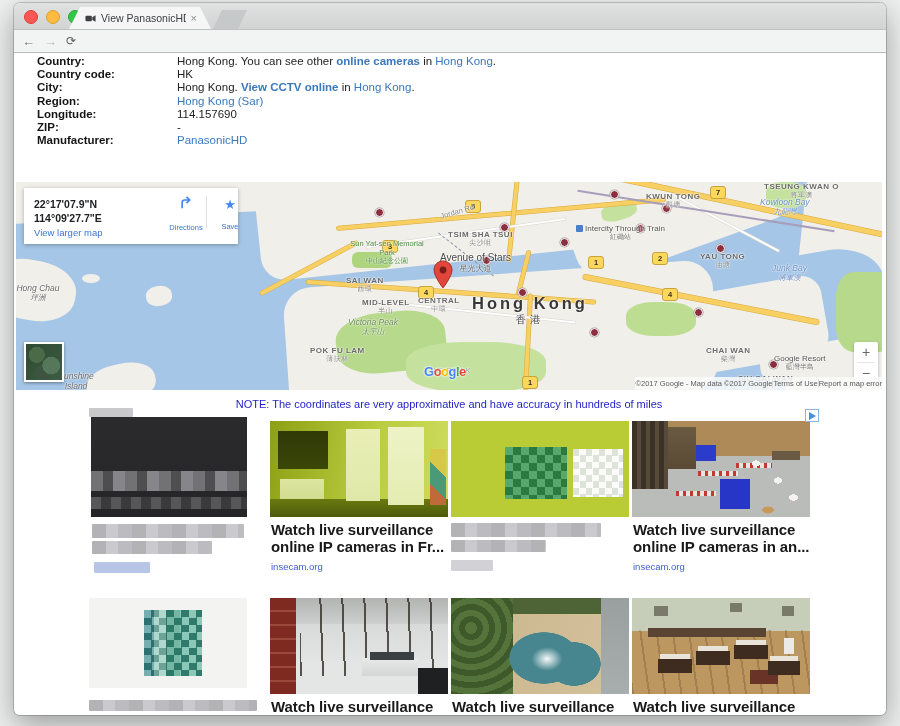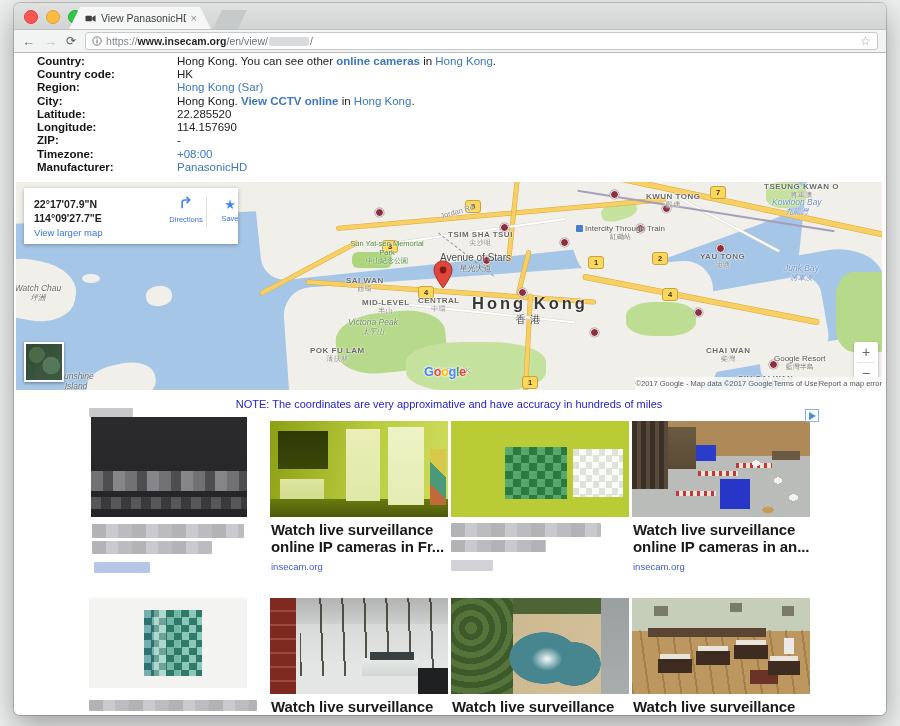--- a/index.html
+++ b/index.html
@@ -43,21 +43,21 @@
   .road{position:absolute;background:#f7cf63;border-radius:2px;box-shadow:0 0 0 0.5px #d9a93c;}
   .wroad{position:absolute;background:#fff;box-shadow:0 0 0 0.5px #d8d6cf;}
   .rail{position:absolute;background:#a79ebb;}
   .ferry{position:absolute;border-top:1px dashed #8a9aa8;}
   .map-label{position:absolute;text-align:center;line-height:1.15;white-space:nowrap;z-index:12;text-shadow:0 0 2px #fff,0 0 2px #fff;}
   .map-label .cn{display:block;}
   .ml-district{font-size:8px;letter-spacing:.5px;color:#6b6b6b;font-weight:bold;}
   .ml-district .cn{font-size:7px;color:#8a8a8a;font-weight:normal;}
   .ml-city{font-size:16.5px;letter-spacing:3px;color:#383838;font-weight:bold;}
   .ml-city .cn{font-size:10.5px;letter-spacing:4px;font-weight:normal;color:#4a4a4a;}
-  .ml-water{font-size:8.5px;color:#6f93c9;font-style:italic;margin-left:12px;}
+  .ml-water{font-size:8.5px;color:#6f93c9;font-style:italic;}
   .ml-water .cn{font-size:7.5px;}
   .ml-park{font-size:7.5px;color:#4c8c3f;white-space:normal;width:74px;}
   .ml-park .cn{font-size:7px;}
   .ml-parkit{font-size:8.5px;color:#6d8a5a;font-style:italic;}
   .ml-parkit .cn{font-size:7.5px;}
   .ml-islandit{font-size:8.5px;color:#6b6b6b;font-style:italic;white-space:normal;width:60px;}
   .ml-islandit .cn{font-size:7.5px;}
   .ml-road{font-size:7.5px;color:#8a8a8a;}
   .ml-poi{font-size:8px;color:#555;}
   .ml-poi .cn{font-size:7px;color:#777;}
@@ -65,21 +65,21 @@
   .ml-poibig .cn{font-size:8px;color:#6a6a6a;}
   .ml-faint{font-size:8px;letter-spacing:1px;color:#9a9a9a;text-align:center;}
   .train-icon{display:inline-block;width:7px;height:7px;background:#4a7fd0;border-radius:1px;margin-right:2px;vertical-align:-1px;}
   .shield{position:absolute;width:14px;height:11px;background:#fbd75b;border:1px solid #c9a23c;border-radius:3px;font-size:7.5px;font-weight:bold;color:#3a3222;text-align:center;line-height:11px;z-index:11;}
   .station{position:absolute;width:7px;height:7px;background:#8b2f3f;border:1.5px solid #fff;border-radius:50%;box-shadow:0 0 0 .5px #999;z-index:11;}
   .marker{position:absolute;left:416px;top:78px;z-index:20;}
   .map-card{position:absolute;left:8px;top:6px;width:214px;height:56px;background:#fff;box-shadow:0 1px 4px rgba(0,0,0,.3);z-index:30;}
   .mc-coords{position:absolute;left:10px;top:10px;font-size:10.5px;font-weight:bold;color:#202124;width:130px;line-height:1.3;}
   .mc-btn{position:absolute;top:7px;width:40px;text-align:center;}
   .mc-dir{left:142px;} .mc-save{left:186px;}
-  .mc-btn .lbl{display:block;font-size:7.5px;color:#3a76d8;margin-top:1px;}
+  .mc-btn .lbl{display:block;font-size:7.5px;color:#3a76d8;margin-top:9px;}
   .mc-star{font-size:13px;color:#4285f4;line-height:13px;}
   .mc-divider{position:absolute;left:182px;top:8px;width:1px;height:32px;background:#e0e0e0;}
   .mc-view{position:absolute;left:10px;bottom:6px;font-size:9.5px;color:#3a76d8;}
   .sat-thumb{position:absolute;left:8px;top:160px;width:40px;height:40px;border:2px solid #fff;box-shadow:0 1px 3px rgba(0,0,0,.4);z-index:25;box-sizing:border-box;
     background:radial-gradient(circle at 30% 30%,#4a6a48 0 22%,transparent 23%),radial-gradient(circle at 70% 60%,#56785a 0 26%,transparent 27%),radial-gradient(circle at 45% 80%,#3c5440 0 20%,transparent 21%),linear-gradient(135deg,#2f4a33,#3d5c42);}
   .zoomctl{position:absolute;left:838px;top:160px;width:24px;height:42px;background:#fff;border-radius:2px;box-shadow:0 1px 3px rgba(0,0,0,.3);z-index:30;text-align:center;}
   .zoomctl .zi,.zoomctl .zo{display:block;height:20px;line-height:20px;font-size:14px;color:#666;}
   .zoomctl .sep{display:block;height:1px;background:#e6e6e6;margin:0 3px;}
   .gmap-logo{position:absolute;left:408px;top:182px;z-index:28;font-size:13px;font-weight:bold;letter-spacing:-.5px;text-shadow:0 0 2px #fff,0 0 3px #fff;}
   .attribution{position:absolute;right:0;bottom:0;height:13px;background:rgba(250,250,250,.85);display:flex;align-items:center;z-index:35;font-size:7.5px;color:#5a5a5a;}
@@ -195,72 +195,48 @@
         <span class="tab-title">View PanasonicHD camera in</span>
         <span class="tab-close">×</span>
       </div>
       <div class="newtab"></div>
     </div>
 
     <div class="toolbar">
       <span class="navbtn back">←</span>
       <span class="navbtn fwd">→</span>
       <span class="navbtn reload">⟳</span>
-      <div class="addressbar">
-        <svg width="10" height="10" viewBox="0 0 12 12">
-            <circle cx="6" cy="6" r="5" fill="none" stroke="#5f6368"></circle>
-            <rect x="5.4" y="5" width="1.2" height="4" fill="#5f6368"></rect>
-            <rect x="5.4" y="2.8" width="1.2" height="1.2" fill="#5f6368"></rect>
-          </svg>
-        <span class="url">
-          <span class="u-scheme">https://</span>
-            <span class="u-host">www.insecam.org</span>
-            <span class="u-path">/en/view/</span>
-            <span class="url-blur"></span>
-            <span class="u-tail">/</span>
-        </span>
-        <span class="bar-spacer"></span>
-        <span class="star">☆</span>
-      </div>
     </div>
 
     <div class="content">
 
       <div class="details">
           <div class="d-row">
             <span class="d-label">Country:</span>
             <span class="d-value"><span>Hong Kong. You can see other </span><span class="lb">online cameras</span><span> in </span><span class="l">Hong Kong</span><span>.</span></span>
           </div>
           <div class="d-row">
             <span class="d-label">Country code:</span>
             <span class="d-value"><span>HK</span></span>
           </div>
           <div class="d-row">
+            <span class="d-label">City:</span>
+            <span class="d-value"><span>Hong Kong. </span><span class="lb">View CCTV online</span><span> in </span><span class="l">Hong Kong</span><span>.</span></span>
+          </div>
+          <div class="d-row">
             <span class="d-label">Region:</span>
             <span class="d-value"><span class="l">Hong Kong (Sar)</span></span>
           </div>
           <div class="d-row">
-            <span class="d-label">City:</span>
-            <span class="d-value"><span>Hong Kong. </span><span class="lb">View CCTV online</span><span> in </span><span class="l">Hong Kong</span><span>.</span></span>
-          </div>
-          <div class="d-row">
-            <span class="d-label">Latitude:</span>
-            <span class="d-value"><span>22.285520</span></span>
-          </div>
-          <div class="d-row">
             <span class="d-label">Longitude:</span>
             <span class="d-value"><span>114.157690</span></span>
           </div>
           <div class="d-row">
             <span class="d-label">ZIP:</span>
             <span class="d-value"><span>-</span></span>
-          </div>
-          <div class="d-row">
-            <span class="d-label">Timezone:</span>
-            <span class="d-value"><span class="l">+08:00</span></span>
           </div>
           <div class="d-row">
             <span class="d-label">Manufacturer:</span>
             <span class="d-value"><span class="l">PanasonicHD</span></span>
           </div>
         </div>
 
       <div class="map">
 
         <div class="shape land" style="left:-20px;top:-20px;width:300px;height:55px;transform:rotate(-3deg);border-radius:14px;"></div>
@@ -312,21 +288,21 @@
             <div class="map-label ml-poibig" style="left: 424px; top: 70px;"><span>Avenue of Stars</span><span class="cn">星光大道</span></div>
             <div class="map-label ml-city" style="left: 456px; top: 112px;"><span>Hong Kong</span><span class="cn">香港</span></div>
             <div class="map-label ml-district" style="left: 402px; top: 114px;"><span>CENTRAL</span><span class="cn">中環</span></div>
             <div class="map-label ml-district" style="left: 346px; top: 116px;"><span>MID-LEVEL</span><span class="cn">半山</span></div>
             <div class="map-label ml-parkit" style="left: 332px; top: 136px;"><span>Victoria Peak</span><span class="cn">太平山</span></div>
             <div class="map-label ml-district" style="left: 294px; top: 164px;"><span>POK FU LAM</span><span class="cn">薄扶林</span></div>
             <div class="map-label ml-faint" style="left: 408px; top: 184px;"><span>THE PEAK</span></div>
             <div class="map-label ml-district" style="left: 690px; top: 164px;"><span>CHAI WAN</span><span class="cn">柴灣</span></div>
             <div class="map-label ml-poi" style="left: 758px; top: 172px;"><span>Google Resort</span><span class="cn">藍灣半島</span></div>
             <div class="map-label ml-district" style="left: 722px; top: 192px;"><span>SIU SAI WAN</span><span class="cn">小西灣</span></div>
-            <div class="map-label ml-islandit" style="left: -8px; top: 102px;"><span>Watch Chau</span><span class="cn">坪洲</span></div>
+            <div class="map-label ml-islandit" style="left: -8px; top: 102px;"><span>Hong Chau</span><span class="cn">坪洲</span></div>
             <div class="map-label ml-islandit" style="left: 30px; top: 190px;"><span>Sunshine Island</span></div>
             <div class="shield" style="left: 449px; top: 18px;">5</div>
             <div class="shield" style="left: 366px; top: 58px;">3</div>
             <div class="shield" style="left: 572px; top: 74px;">1</div>
             <div class="shield" style="left: 402px; top: 104px;">4</div>
             <div class="shield" style="left: 636px; top: 70px;">2</div>
             <div class="shield" style="left: 694px; top: 4px;">7</div>
             <div class="shield" style="left: 506px; top: 194px;">1</div>
             <div class="shield" style="left: 646px; top: 106px;">4</div>
             <div class="station" style="left: 359px; top: 26px;"></div>

